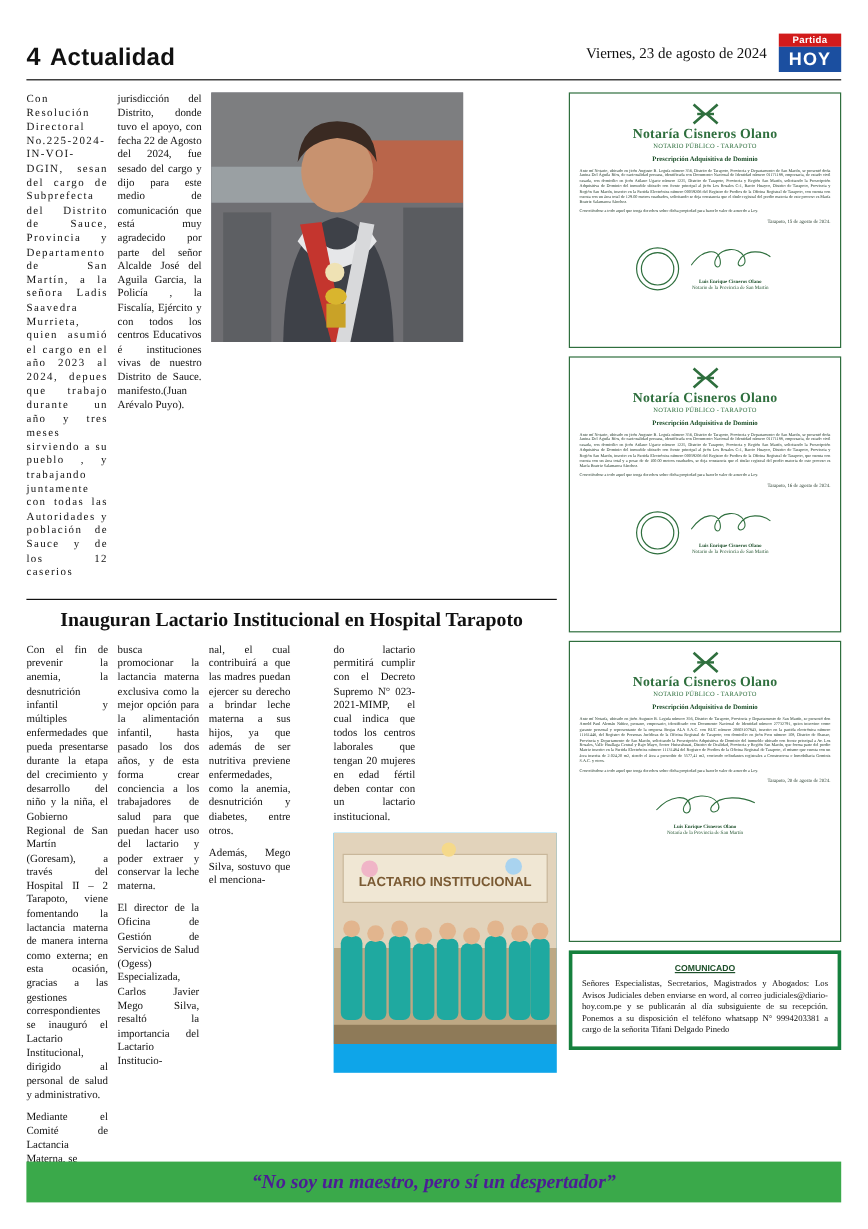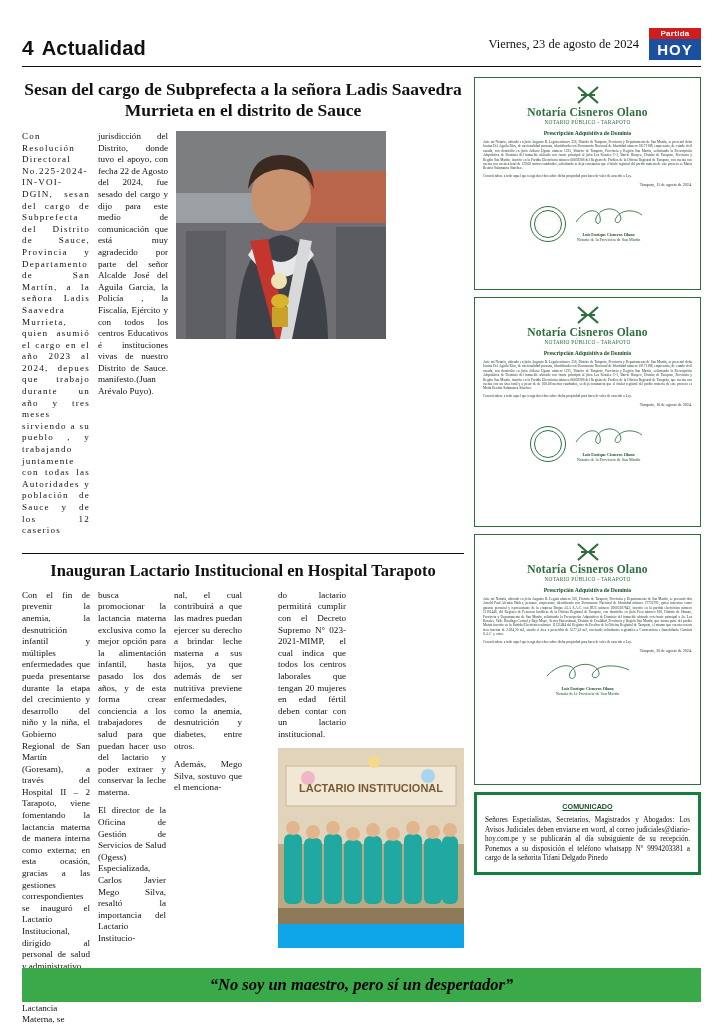--- a/index.html
+++ b/index.html
@@ -76,21 +76,21 @@
 
   .comunicado { border:3px solid #15803d; padding:7px 8px 8px 8px; }
   .com-title { text-align:center; font-family:"Liberation Sans", sans-serif; font-size:7.2px; font-weight:bold; color:#1d4f2a; text-decoration:underline; margin-bottom:5px;}
   .com-body { font-family:"Liberation Serif", serif; font-size:7.2px; line-height:9.6px; text-align:justify; color:#111;}
 
   
   .banner {
     position:absolute; left:22px; right:22px; bottom:22px; height:34px;
     background:#3aa94a; display:flex; align-items:center; justify-content:center;
   }
-  .banner span { color:#000000; font-family:"Liberation Serif", serif; font-style:italic; font-weight:bold; font-size:16.5px; }
+  .banner span { color:#4c1d95; font-family:"Liberation Serif", serif; font-style:italic; font-weight:bold; font-size:16.5px; }
 
   
   .firstwords { letter-spacing:1.2px; }
 </style>
 </head>
 <body>
 
 <div class="page">
 
   <div class="masthead">
@@ -106,21 +106,20 @@
       </div>
     </div>
   </div>
   <div class="rule"></div>
 
   <div class="grid">
 
     <div class="left">
 
       <div>
-        <h1 class="headline">Sesan del cargo de Subprefecta a la señora Ladis Saavedra Murrieta en el distrito de Sauce</h1>
         <div class="art1">
           <div class="col w68">
             <p><span class="firstwords">Con Resolución Directoral No.225-2024-IN-VOI-DGIN, sesan del cargo de Subprefecta del Distrito de Sauce, Provincia y Departamento de San Martín, a la señora Ladis Saavedra Murrieta, quien asumió el cargo en el año 2023 al 2024, depues que trabajo durante un año y tres meses sirviendo a su pueblo , y trabajando juntamente con todas las Autoridades y población de Sauce y de los 12 caserios</span></p>
           </div>
           <div class="col w70">
             <p>jurisdicción del Distrito, donde tuvo el apoyo, con fecha 22 de Agosto del 2024, fue sesado del cargo y dijo para este medio de comunicación que está muy agradecido por parte del señor Alcalde José del Aguila Garcia, la Policía , la Fiscalía, Ejército y con todos los centros Educativos é instituciones vivas de nuestro Distrito de Sauce. manifesto.(Juan Arévalo Puyo).</p>
           </div>
           <div class="photo1">
             <svg width="210" height="208" viewBox="0 0 210 208">
               <rect width="210" height="208" fill="#8c8f93"></rect>

